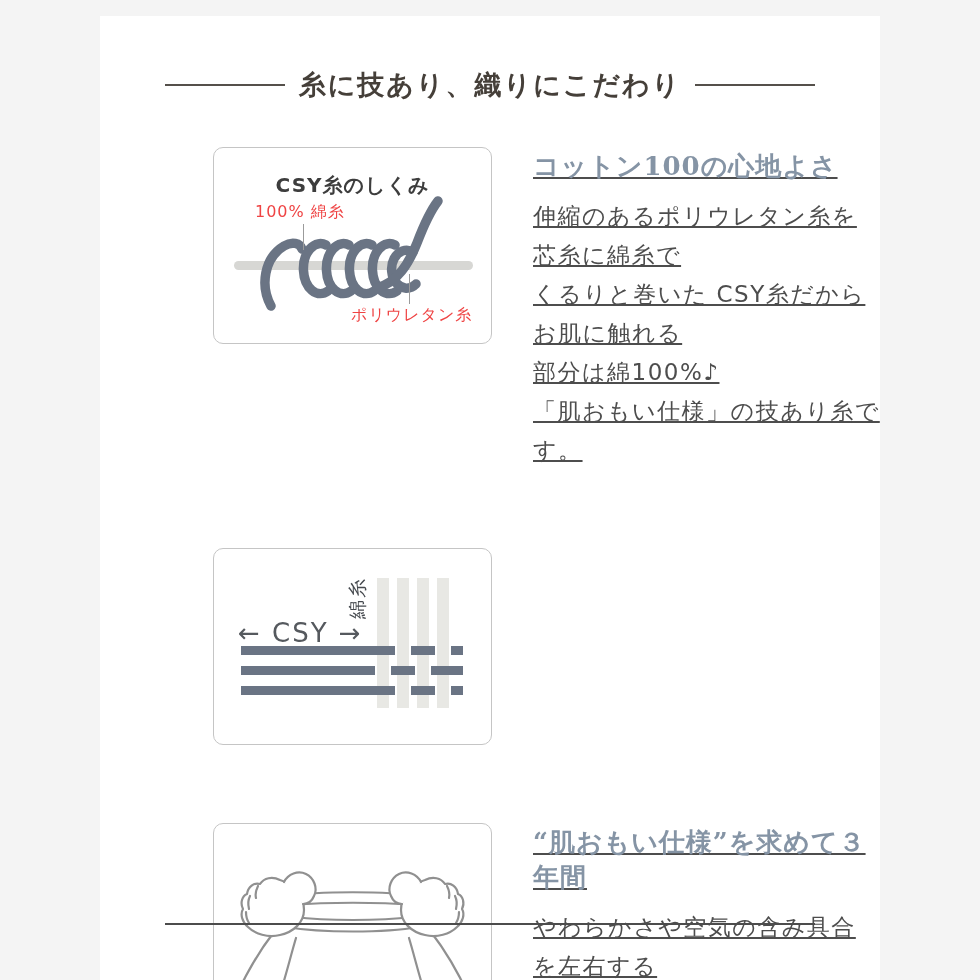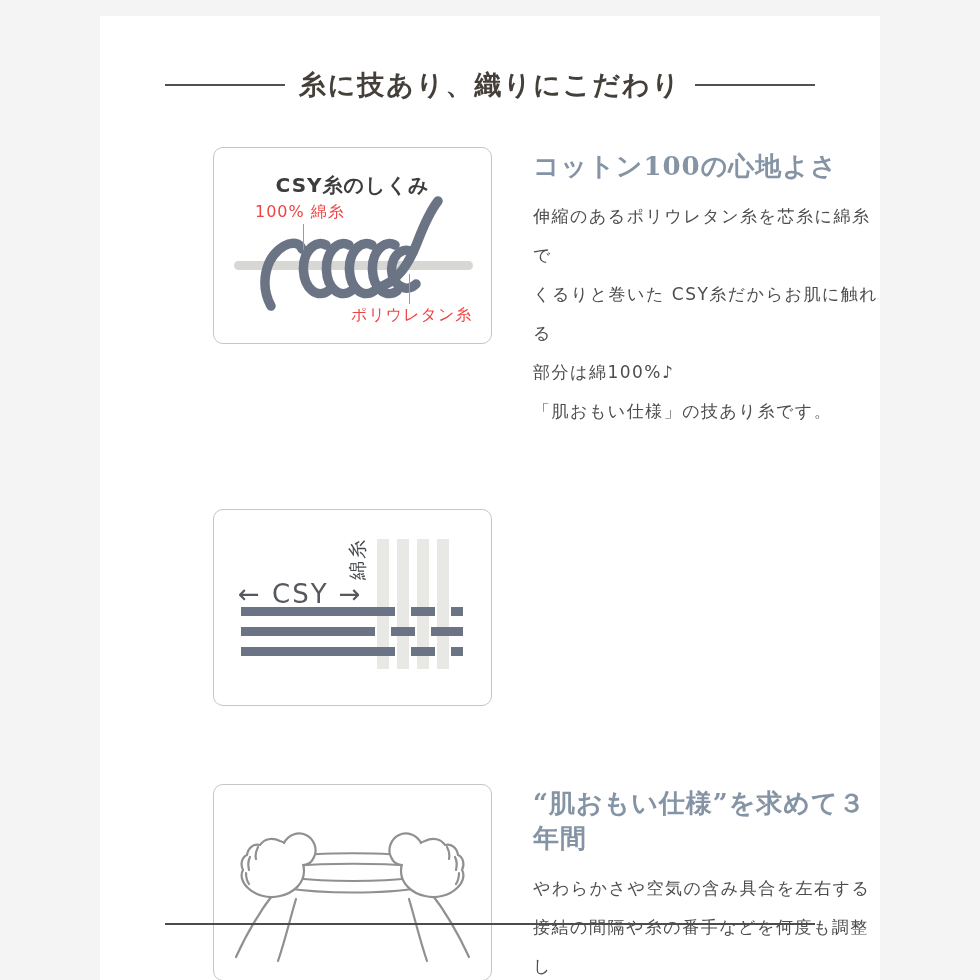--- a/index.html
+++ b/index.html
@@ -53,30 +53,30 @@
   .lbl-warp{
     top:36px;left:122px;width:44px;text-align:center;
     font-size:19px;color:#45494e;letter-spacing:2px;
     transform:rotate(-90deg);transform-origin:50% 50%;
   }
   .lbl-stretch{
     top:27px;left:0;width:100%;text-align:center;
     font-size:15px;font-weight:600;color:#666b70;letter-spacing:5px;
   }
   
-  .text-col{margin-left:41px;padding-top:2px;max-width:480px;}
+  .text-col{margin-left:41px;padding-top:2px;max-width:480px;text-decoration:underline;}
   .section-heading{
     margin:0;
     font-family:"DejaVu Serif","Liberation Serif",serif;
     font-size:26px;font-weight:600;letter-spacing:1px;
     color:#8594a5;
   }
   .section-body{
     margin:13px 0 0 0;
-    font-size:17px;letter-spacing:1.5px;
+    font-size:23px;letter-spacing:1.5px;
     line-height:39px;color:#4d4d4d;
     white-space:pre-line;
   }
   
   .bottom-rule{
     position:absolute;left:65px;right:65px;top:907px;
     height:2px;background:#4c4c4c;
   }
 </style>
 </head>

